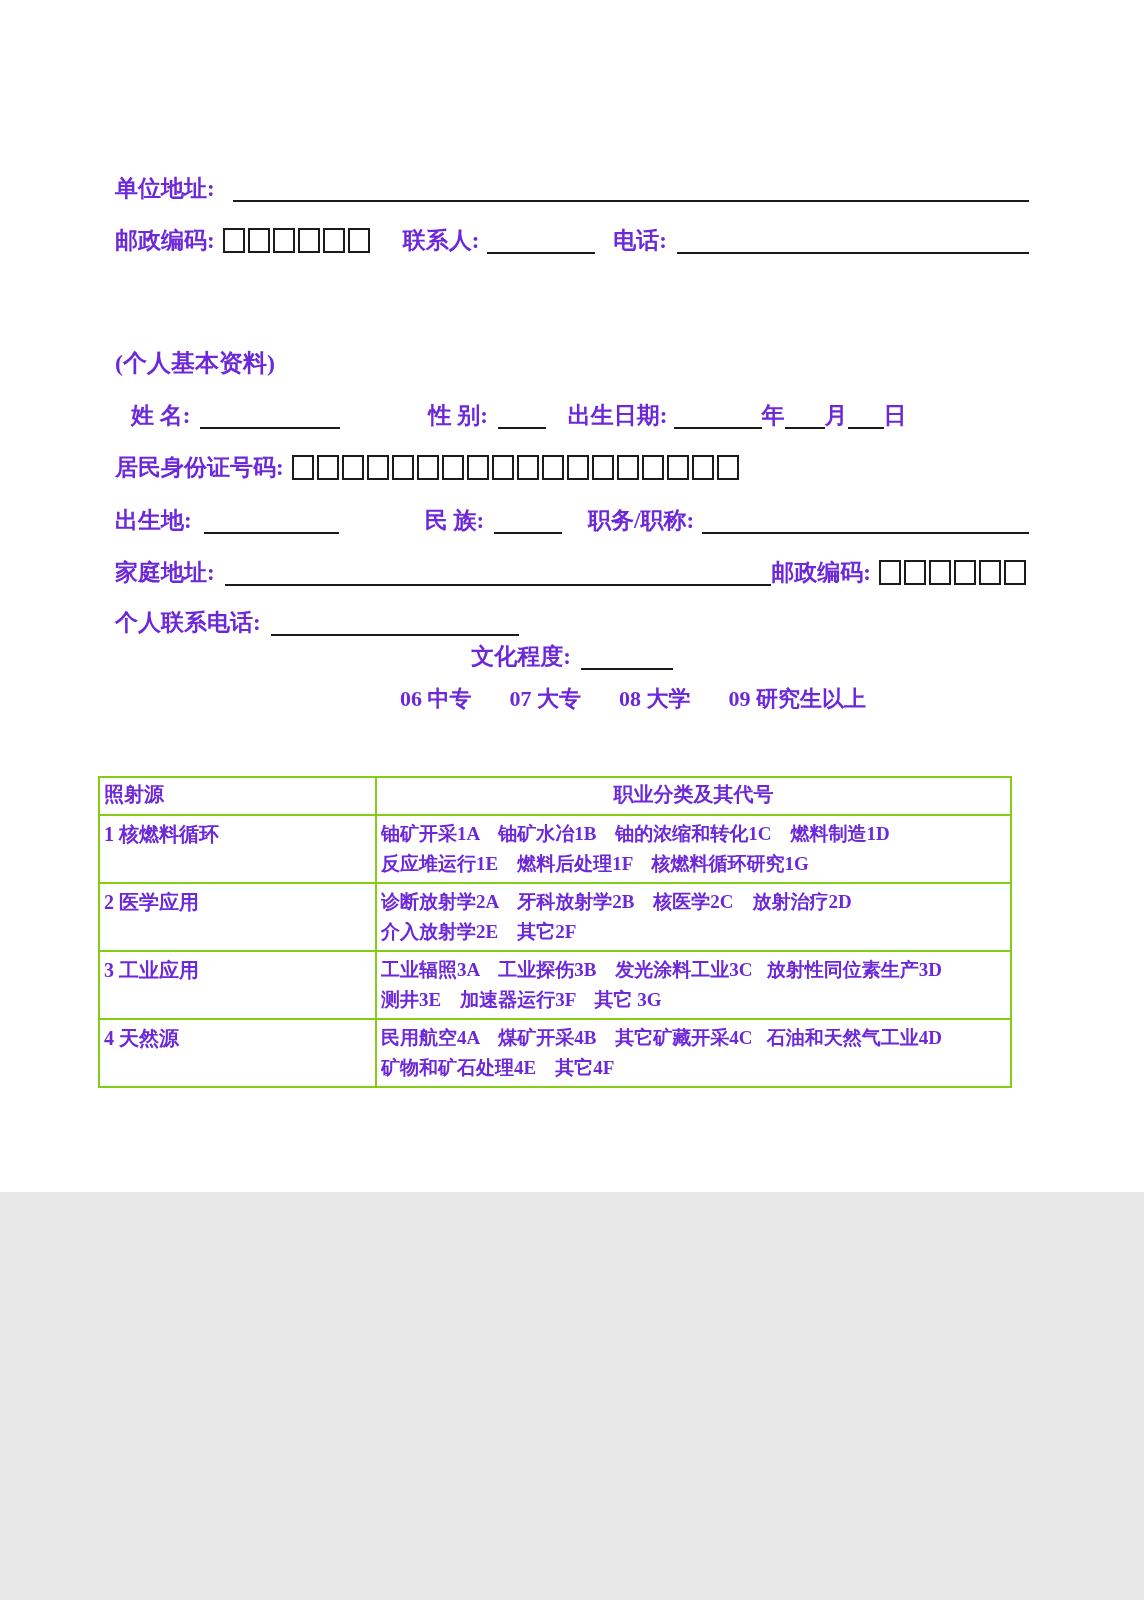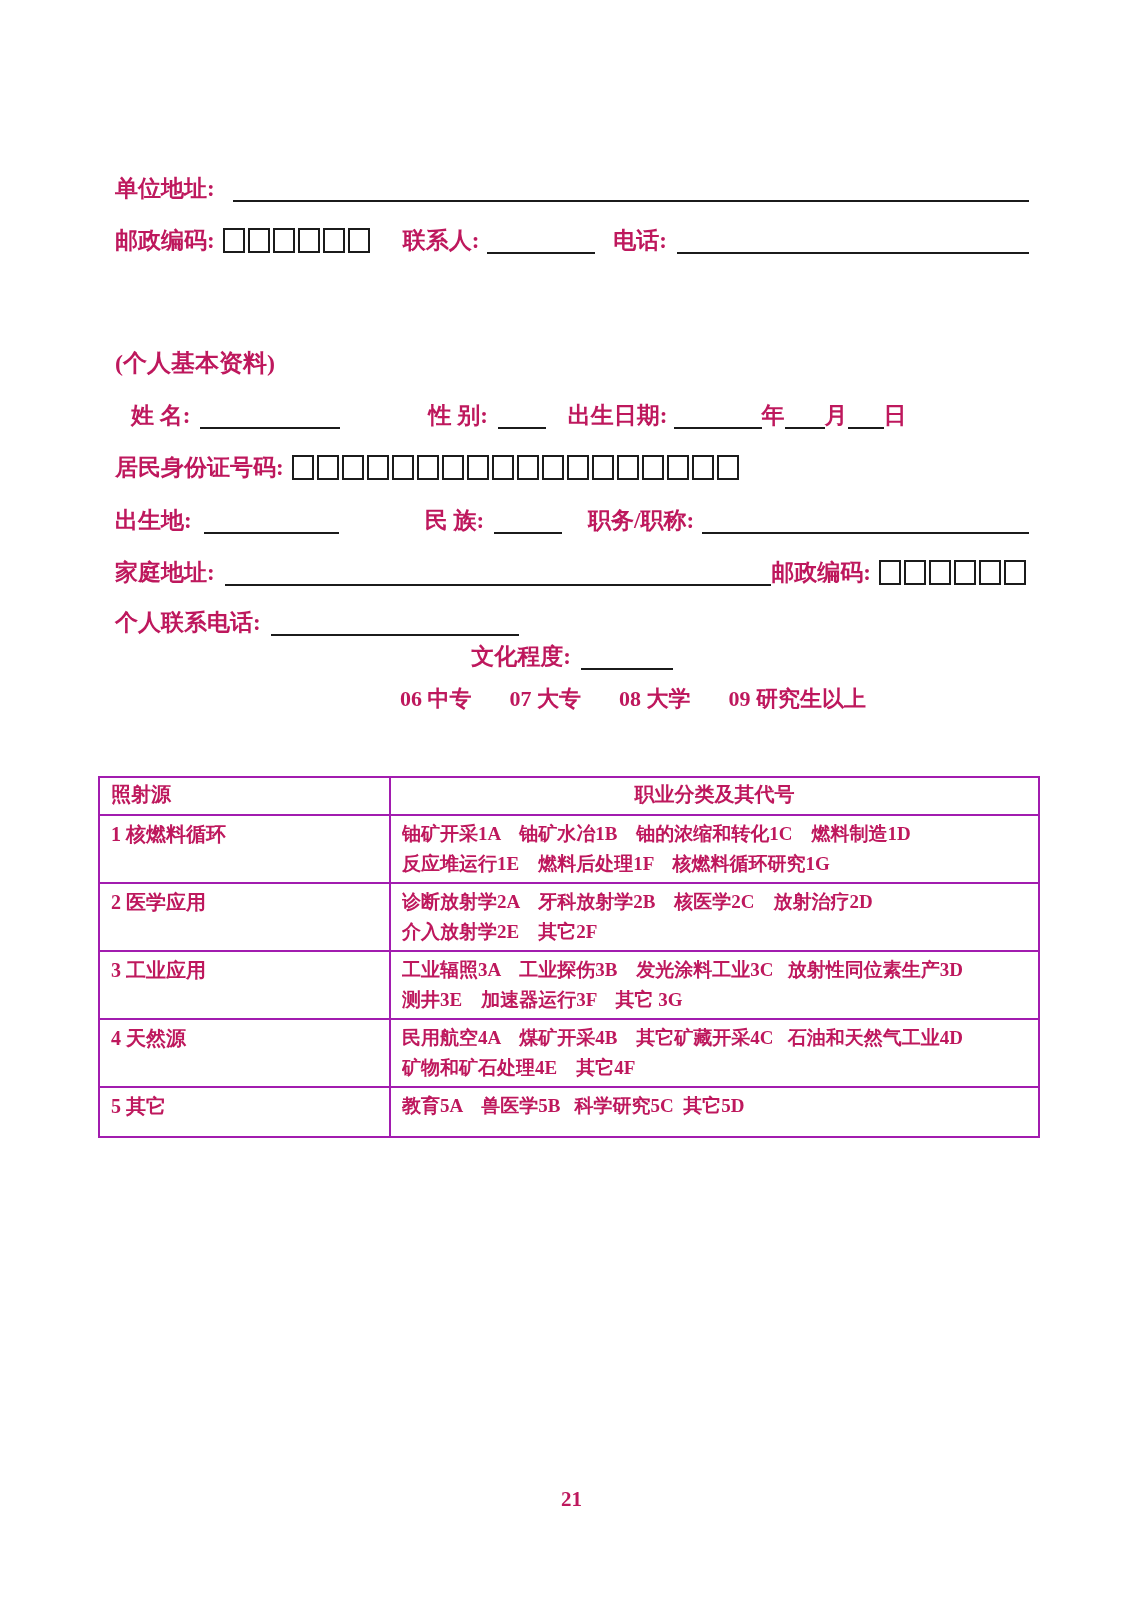--- a/index.html
+++ b/index.html
@@ -1,22 +1,22 @@
 <!DOCTYPE html>
 <html><head>
 <meta charset="utf-8">
 <style>
   html,body{margin:0;padding:0;background:#e8e8e8;}
   .page{
     position:relative;
-    width:1144px;height:1600px;
+    width:1144px;height:1192px;
     background:#ffffff;
     margin:0 auto;
     font-family:"Liberation Serif","DejaVu Serif",serif;
-    color:#be185d;
+    color:#6d28d9;
     overflow:hidden;
     box-sizing:border-box;
   }
   .content{
     position:absolute;
     left:115px;right:115px;top:0;
   }
   .form-line{
     display:flex;
     align-items:flex-end;
@@ -48,24 +48,24 @@
   .edu-options{display:inline-flex;gap:38px;margin-left:58px;}
   .edu-options.row2{margin-left:285px;}
   .edu-opt{font-size:22px;font-weight:bold;}
   table.cat-table{
     border-collapse:collapse;
     margin-left:-17px;
     width:892px;
     table-layout:fixed;
   }
   table.cat-table th, table.cat-table td{
-    border:2px solid #a21caf;
+    border:2px solid #84cc16;
     font-weight:bold;
     vertical-align:top;
-    padding:3px 11px;
+    padding:3px 4px;
   }
   th.c1, td.c1{width:267px;}
   th.c2, td.c2{width:625px;}
   th.c1{text-align:left;padding-left:36px;font-size:20px;height:30px;vertical-align:middle;}
   th.c2{text-align:center;font-size:20px;vertical-align:middle;}
   td.c1{padding-left:10px;font-size:20px;line-height:30px;}
   td.c2{padding-left:12px;}
   .cell-line{
     font-size:19px;
     line-height:30px;
@@ -219,25 +219,19 @@
             <div class="cell-line">测井3E    加速器运行3F    其它 3G</div>
           </td>
         </tr>
         <tr>
           <td class="c1">4 天然源</td>
           <td class="c2">
             <div class="cell-line">民用航空4A    煤矿开采4B    其它矿藏开采4C   石油和天然气工业4D</div>
             <div class="cell-line">矿物和矿石处理4E    其它4F</div>
           </td>
         </tr>
-        <tr>
-          <td class="c1" style="height:42px;">5 其它</td>
-          <td class="c2">
-            <div class="cell-line">教育5A    兽医学5B   科学研究5C  其它5D</div>
-          </td>
-        </tr>
       </tbody>
     </table>
 
   </div>
 
   <div class="page-number">21</div>
 </div>
 
 </body></html>

